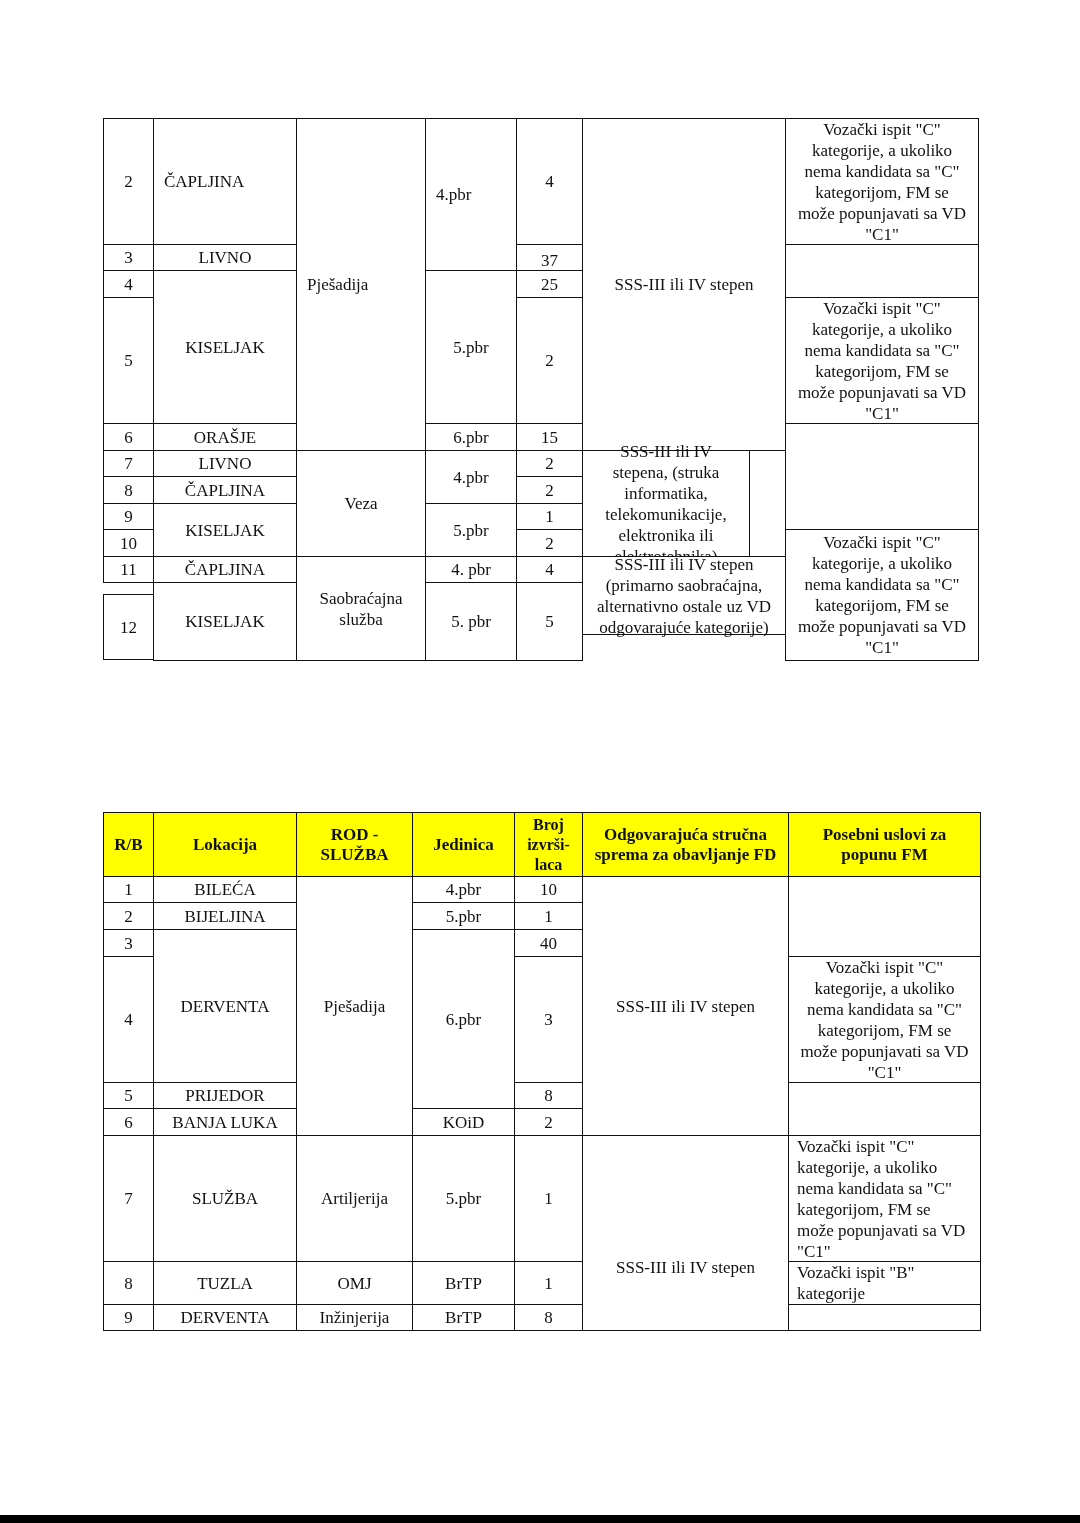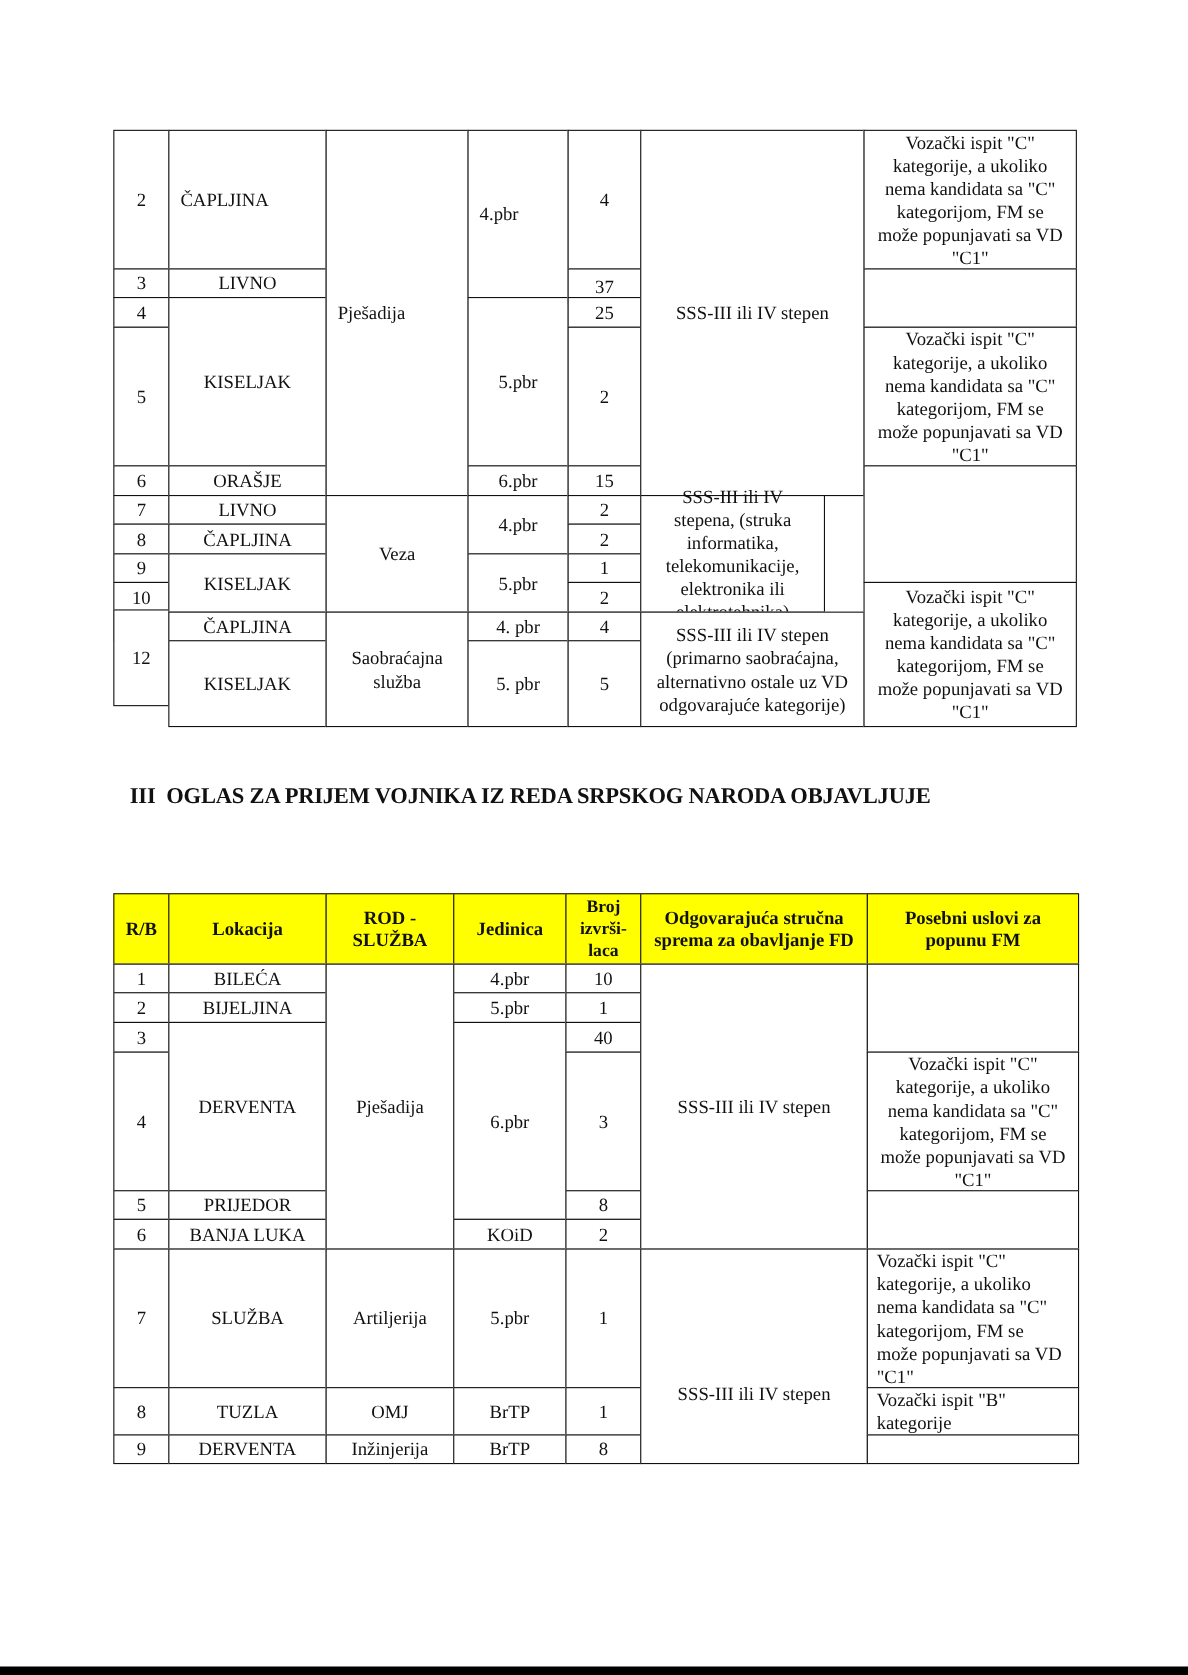--- a/index.html
+++ b/index.html
@@ -25,21 +25,21 @@
   <div class="c" style="left:103px;top:118px;width:51px;height:127px">2</div>
   <div class="c" style="left:103px;top:244px;width:51px;height:27px">3</div>
   <div class="c" style="left:103px;top:270px;width:51px;height:28px">4</div>
   <div class="c" style="left:103px;top:297px;width:51px;height:127px">5</div>
   <div class="c" style="left:103px;top:423px;width:51px;height:28px">6</div>
   <div class="c" style="left:103px;top:450px;width:51px;height:27px">7</div>
   <div class="c" style="left:103px;top:476px;width:51px;height:28px">8</div>
   <div class="c" style="left:103px;top:503px;width:51px;height:27px">9</div>
   <div class="c" style="left:103px;top:529px;width:51px;height:28px">10</div>
   <div class="c" style="left:103px;top:556px;width:51px;height:27px">11</div>
-  <div class="c" style="left:103px;top:554px;width:51px;height:88px">12</div>
+  <div class="c" style="left:103px;top:594px;width:51px;height:66px">12</div>
 
   <div class="c l" style="left:153px;top:118px;width:144px;height:127px">ČAPLJINA</div>
   <div class="c" style="left:153px;top:244px;width:144px;height:27px">LIVNO</div>
   <div class="c" style="left:153px;top:270px;width:144px;height:154px;align-items:center;padding-bottom:0">KISELJAK</div>
   <div class="c" style="left:153px;top:423px;width:144px;height:28px">ORAŠJE</div>
   <div class="c" style="left:153px;top:450px;width:144px;height:27px">LIVNO</div>
   <div class="c" style="left:153px;top:476px;width:144px;height:28px">ČAPLJINA</div>
   <div class="c" style="left:153px;top:503px;width:144px;height:54px">KISELJAK</div>
   <div class="c" style="left:153px;top:556px;width:144px;height:27px">ČAPLJINA</div>
   <div class="c" style="left:153px;top:582px;width:144px;height:79px">KISELJAK</div>
@@ -63,31 +63,30 @@
   <div class="c" style="left:516px;top:423px;width:67px;height:28px">15</div>
   <div class="c" style="left:516px;top:450px;width:67px;height:27px">2</div>
   <div class="c" style="left:516px;top:476px;width:67px;height:28px">2</div>
   <div class="c" style="left:516px;top:503px;width:67px;height:27px">1</div>
   <div class="c" style="left:516px;top:529px;width:67px;height:28px">2</div>
   <div class="c" style="left:516px;top:556px;width:67px;height:27px">4</div>
   <div class="c" style="left:516px;top:582px;width:67px;height:79px">5</div>
 
   <div class="c" style="left:582px;top:118px;width:204px;height:333px">SSS-III ili IV stepen</div>
   <div class="c" style="left:582px;top:450px;width:168px;height:107px;padding:0 14px">SSS-III ili IV stepena, (struka informatika, telekomunikacije, elektronika ili elektrotehnika)</div>
-  <div class="c" style="left:582px;top:556px;width:204px;height:105px;padding:16px 10px">SSS-III ili IV stepen (primarno saobraćajna, alternativno ostale uz VD odgovarajuće kategorije)</div>
+  <div class="c" style="left:582px;top:556px;width:204px;height:79px;padding:16px 10px">SSS-III ili IV stepen (primarno saobraćajna, alternativno ostale uz VD odgovarajuće kategorije)</div>
 
   <div class="c" style="left:785px;top:118px;width:194px;height:127px;padding:0 10px">Vozački ispit "C" kategorije, a ukoliko nema kandidata sa "C" kategorijom, FM se može popunjavati sa VD "C1"</div>
   <div class="c" style="left:785px;top:244px;width:194px;height:54px"></div>
   <div class="c" style="left:785px;top:297px;width:194px;height:127px;padding:0 10px">Vozački ispit "C" kategorije, a ukoliko nema kandidata sa "C" kategorijom, FM se može popunjavati sa VD "C1"</div>
   <div class="c" style="left:785px;top:423px;width:194px;height:107px"></div>
   <div class="c" style="left:785px;top:529px;width:194px;height:132px;padding:0 10px">Vozački ispit "C" kategorije, a ukoliko nema kandidata sa "C" kategorijom, FM se može popunjavati sa VD "C1"</div>
 </div>
 
 <div class="heading">
-  <span style="white-space:pre">III  OGLAS ZA PRIJEM VOJNIKA IZ REDA SRPSKOG NARODA OBJAVLJUJE</span>
 </div>
 
 <div class="tbl">
 
   <div class="c h" style="left:103px;top:812px;width:51px;height:65px">R/B</div>
   <div class="c h" style="left:153px;top:812px;width:144px;height:65px">Lokacija</div>
   <div class="c h" style="left:296px;top:812px;width:117px;height:65px;padding:0 18px">ROD - SLUŽBA</div>
   <div class="c h" style="left:412px;top:812px;width:103px;height:65px">Jedinica</div>
   <div class="c h" style="left:514px;top:812px;width:69px;height:65px;padding:0 12px;font-size:16px">Broj izvrši-laca</div>
   <div class="c h" style="left:582px;top:812px;width:207px;height:65px;padding:0 10px">Odgovarajuća stručna sprema za obavljanje FD</div>

